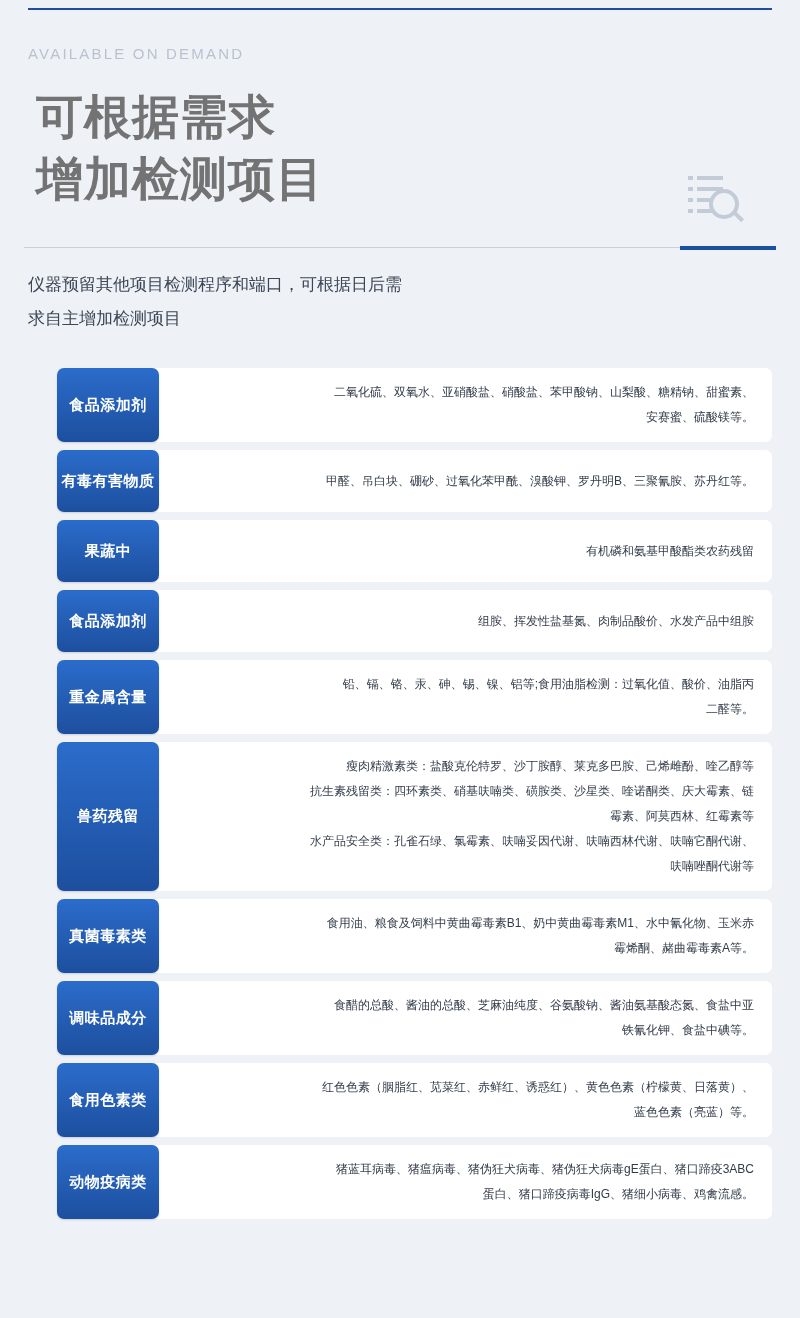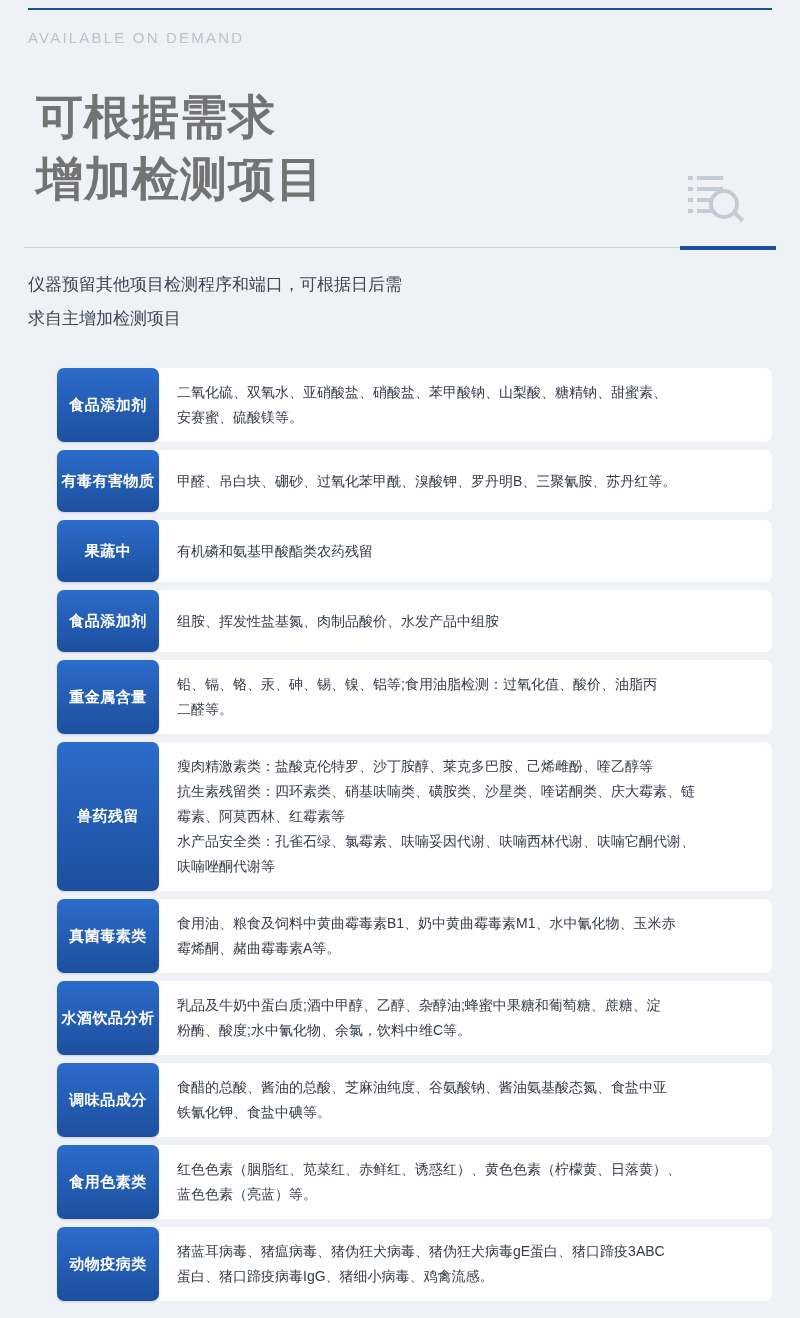--- a/index.html
+++ b/index.html
@@ -27,21 +27,21 @@
   .eyebrow {
     position: absolute;
     left: 28px;
     top: 26px;
     color: #b9c2cf;
     font-size: 15px;
     letter-spacing: 2.2px;
     line-height: 23px;
     font-weight: 400;
   }
-  .eyebrow div { white-space: nowrap; }
+  .eyebrow div { white-space: nowrap; margin-top: 16px; }
 
   .headline {
     position: absolute;
     left: 28px;
     top: 86px;
     color: #737373;
     font-size: 47px;
     font-weight: bold;
     line-height: 62px;
     letter-spacing: 1px;
@@ -115,26 +115,27 @@
     box-shadow: 0 1px 2px rgba(20,50,100,0.18);
     margin-left: 29px;
   }
   .desc {
     flex: 1 1 auto;
     margin-left: -10px;
     padding: 12px 18px 12px 28px;
     background: #ffffff;
     border-radius: 7px;
     color: #333c49;
-    font-size: 14px;
+    font-size: 12px;
     line-height: 25px;
     display: flex;
     flex-direction: column;
     justify-content: center;
     min-height: 62px;
+    align-items: flex-end;
   }
   .desc p { margin: 0; }
 </style>
 </head>
 <body>
 
 <div class="page">
 
   <div class="top-rule"></div>
 
@@ -223,27 +224,20 @@
     </div>
 
     <div class="row">
       <div class="tag">真菌毒素类</div>
       <div class="desc">
         <p>食用油、粮食及饲料中黄曲霉毒素B1、奶中黄曲霉毒素M1、水中氰化物、玉米赤</p>
         <p>霉烯酮、赭曲霉毒素A等。</p>
       </div>
     </div>
 
-    <div class="row">
-      <div class="tag">水酒饮品分析</div>
-      <div class="desc">
-        <p>乳品及牛奶中蛋白质;酒中甲醇、乙醇、杂醇油;蜂蜜中果糖和葡萄糖、蔗糖、淀</p>
-        <p>粉酶、酸度;水中氰化物、余氯，饮料中维C等。</p>
-      </div>
-    </div>
 
     <div class="row">
       <div class="tag">调味品成分</div>
       <div class="desc">
         <p>食醋的总酸、酱油的总酸、芝麻油纯度、谷氨酸钠、酱油氨基酸态氮、食盐中亚</p>
         <p>铁氰化钾、食盐中碘等。</p>
       </div>
     </div>
 
     <div class="row">

